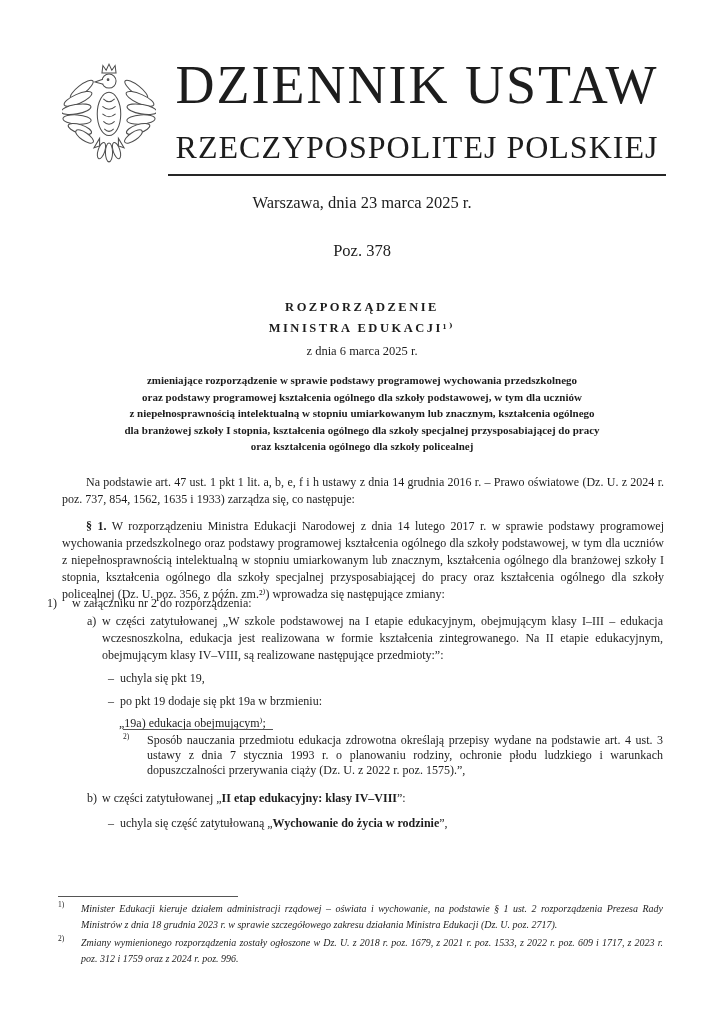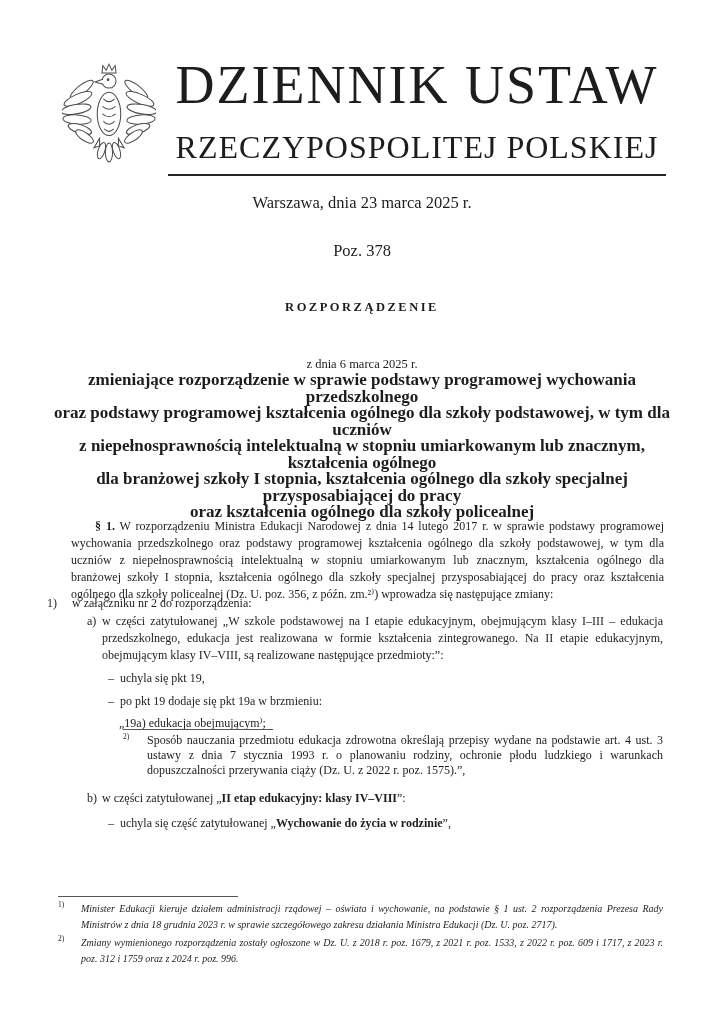--- a/index.html
+++ b/index.html
@@ -19,27 +19,27 @@
   .mast-titles { margin-left:106px; text-align:center; padding-top:2px; }
   .mast-title1 { font-size:54px; line-height:56px; letter-spacing:2px; white-space:nowrap; }
   .mast-title2 { font-size:32px; line-height:36px; letter-spacing:1px; margin-top:16px; white-space:nowrap; }
   .mast-rule { border-bottom:2.5px solid #262626; margin-top:9px; }
 
   .dateline { top:193px; left:0; right:0; font-size:16.5px; }
   .poz { top:230px; left:0; right:0; font-size:16.5px;margin-top:11px; }
 
   .act-head { top:297px; left:0; right:0; }
   .act-type, .act-issuer { font-size:12.5px; font-weight:bold; letter-spacing:2.5px; line-height:21px;text-align:center; }
-  .act-date { top:344px; left:0; right:0; font-size:12.5px;margin-top:13px; }
-  .subject { top:372px; left:40px; right:40px; font-size:17px; font-weight:bold;
+  .act-date { top:344px; left:0; right:0; font-size:12.5px; }
+  .subject { top:372px; left:40px; right:40px; font-size:11px; font-weight:bold;
              line-height:16.5px; white-space:pre-line; }
 
   .bodytext { font-size:12px; line-height:16.9px; }
   .legal { top:462px; left:62px; right:60px; text-indent:24px; }
-  .par1  { top:506px; left:71px; right:60px; text-indent:24px; }
+  .par1  { top:506px; left:62px; right:60px; text-indent:24px; }
 
   .li { display:flex; }
   .item1  { top:595px; left:47px; right:61px; }
   .item1 .marker { width:25px; flex:none; }
   .itemA  { top:613px; left:87px; right:61px; }
   .itemB  { top:790px; left:87px; right:61px; }
   .itemA .marker, .itemB .marker { width:15px; flex:none; }
   .tiret1 { top:670px; left:108px; right:61px; }
   .tiret2 { top:693px; left:108px; right:61px; }
   .tiret3 { top:815px; left:108px; right:61px; }
@@ -96,39 +96,41 @@
       <div class="mast-title2">RZECZYPOSPOLITEJ POLSKIEJ</div>
       <div class="mast-rule"></div>
     </div>
   </div>
 
   <div class="abs center dateline">Warszawa, dnia 23 marca 2025 r.</div>
   <div class="abs center poz">Poz. 378</div>
 
   <div class="abs center act-head">
     <div class="act-type">ROZPORZĄDZENIE</div>
+    <div class="act-issuer">MINISTRA EDUKACJI¹⁾</div>
   </div>
   <div class="abs center act-date">z dnia 6 marca 2025 r.</div>
   <div class="abs center subject">zmieniające rozporządzenie w sprawie podstawy programowej wychowania przedszkolnego
 oraz podstawy programowej kształcenia ogólnego dla szkoły podstawowej, w tym dla uczniów
 z niepełnosprawnością intelektualną w stopniu umiarkowanym lub znacznym, kształcenia ogólnego
 dla branżowej szkoły I stopnia, kształcenia ogólnego dla szkoły specjalnej przysposabiającej do pracy
 oraz kształcenia ogólnego dla szkoły policealnej</div>
 
+  <p class="abs bodytext justify legal">Na podstawie art. 47 ust. 1 pkt 1 lit. a, b, e, f i h ustawy z dnia 14 grudnia 2016 r. – Prawo oświatowe (Dz. U. z 2024 r. poz. 737, 854, 1562, 1635 i 1933) zarządza się, co następuje:</p>
 
   <p class="abs bodytext justify par1"><span class="bold">§ 1.</span><span> W rozporządzeniu Ministra Edukacji Narodowej z dnia 14 lutego 2017 r. w sprawie podstawy programowej wychowania przedszkolnego oraz podstawy programowej kształcenia ogólnego dla szkoły podstawowej, w tym dla uczniów z niepełnosprawnością intelektualną w stopniu umiarkowanym lub znacznym, kształcenia ogólnego dla branżowej szkoły I stopnia, kształcenia ogólnego dla szkoły specjalnej przysposabiającej do pracy oraz kształcenia ogólnego dla szkoły policealnej (Dz. U. poz. 356, z późn. zm.²⁾) wprowadza się następujące zmiany:</span></p>
 
   <div class="abs bodytext li item1">
     <span class="marker">1)</span>
     <span class="txt">w załączniku nr 2 do rozporządzenia:</span>
   </div>
 
   <div class="abs bodytext li itemA">
     <span class="marker">a)</span>
-    <span class="txt justify">w części zatytułowanej „W szkole podstawowej na I etapie edukacyjnym, obejmującym klasy I–III – edukacja przedszkolnego, edukacja jest realizowana w formie kształcenia zintegrowanego. Na II etapie edukacyjnym, obejmującym klasy IV–VIII, są realizowane następujące przedmioty:”:</span>
+    <span class="txt justify">w części zatytułowanej „W szkole podstawowej na I etapie edukacyjnym, obejmującym klasy I–III – edukacja wczesnoszkolna, edukacja jest realizowana w formie kształcenia zintegrowanego. Na II etapie edukacyjnym, obejmującym klasy IV–VIII, są realizowane następujące przedmioty:”:</span>
   </div>
 
   <div class="abs bodytext li tiret1">
     <span class="marker">–</span>
     <span class="txt">uchyla się pkt 19,</span>
   </div>
 
   <div class="abs bodytext li tiret2">
     <span class="marker">–</span>
     <span class="txt">po pkt 19 dodaje się pkt 19a w brzmieniu:</span>
@@ -144,21 +146,21 @@
     </div>
   </div>
 
   <div class="abs bodytext li itemB">
     <span class="marker">b)</span>
     <span class="txt"><span>w części zatytułowanej „</span><span class="bold">II etap edukacyjny: klasy IV–VIII</span><span>”:</span></span>
   </div>
 
   <div class="abs bodytext li tiret3">
     <span class="marker">–</span>
-    <span class="txt"><span>uchyla się część zatytułowanej „</span><span class="bold">Wychowanie do życia w rodzinie</span><span>”,</span></span>
+    <span class="txt"><span>uchyla się część zatytułowaną „</span><span class="bold">Wychowanie do życia w rodzinie</span><span>”,</span></span>
   </div>
 
   <div class="abs footblock">
     <div class="footblock-rule"></div>
     <div class="fn-row">
       <span class="fn-marker">1)</span>
       <span class="fn-text justify">Minister Edukacji kieruje działem administracji rządowej – oświata i wychowanie, na podstawie § 1 ust. 2 rozporządzenia Prezesa Rady Ministrów z dnia 18 grudnia 2023 r. w sprawie szczegółowego zakresu działania Ministra Edukacji (Dz. U. poz. 2717).</span>
     </div>
     <div class="fn-row">
       <span class="fn-marker">2)</span>

